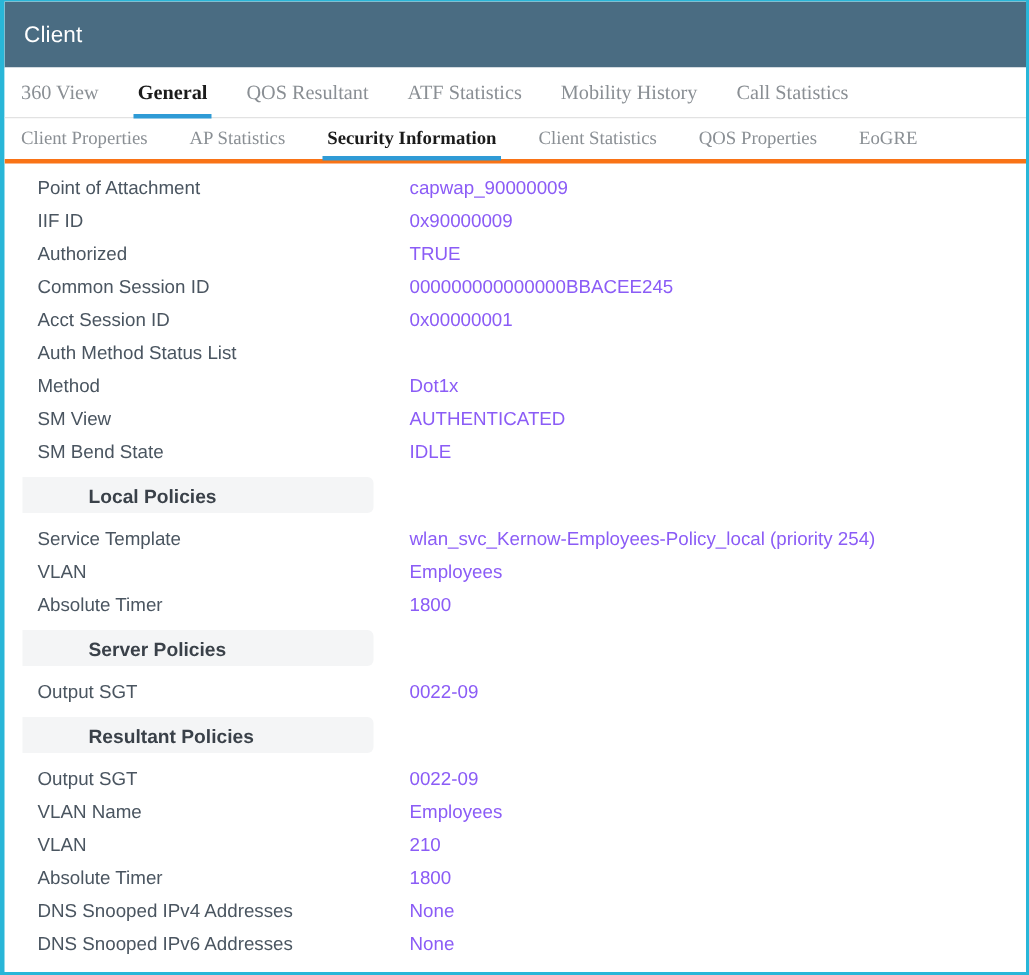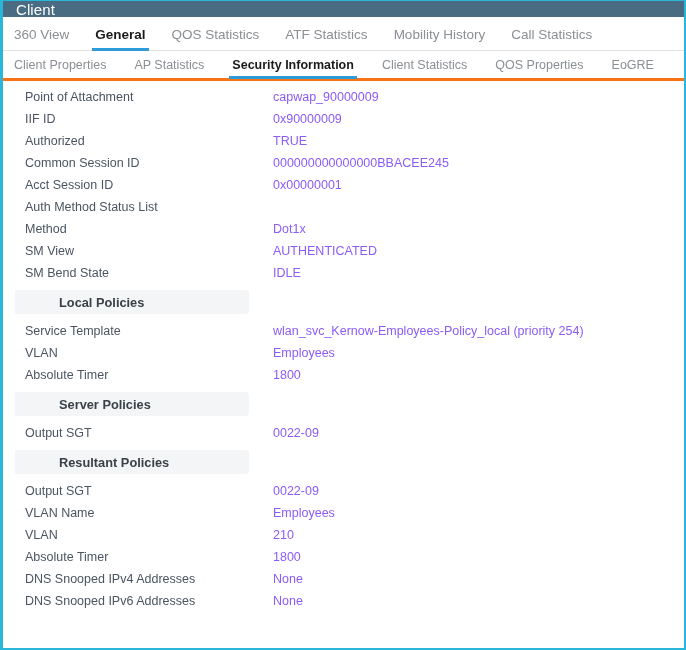--- a/index.html
+++ b/index.html
@@ -20,21 +20,21 @@
     background: #ffffff;
     border-left: 3px solid #29b6d8;
     border-right: 2px solid #29b6d8;
     border-top: 1px solid #29b6d8;
     border-bottom: 2px solid #29b6d8;
     overflow: hidden;
   }
 
   
   .titlebar {
-    height: 16px;
+    height: 44px;
     background: #4a6c82;
     display: flex;
     align-items: center;
     padding-left: 13px;
     box-sizing: border-box;
   }
   .titlebar-text {
     color: #ffffff;
     font-size: 15px;
     line-height: 1;
@@ -60,20 +60,21 @@
   }
 
   .tab {
     position: relative;
     font-size: 13.5px;
     color: #8a8f94;
     padding: 0 0 8px 0;
     margin-right: 26px;
     white-space: nowrap;
     cursor: pointer;
+    font-family: Liberation Serif, serif;
   }
   .tabrow-secondary .tab {
     font-size: 12.5px;
     padding-bottom: 6px;
     margin-right: 28px;
   }
   .tab.active {
     color: #1b1b1b;
     font-weight: bold;
   }
@@ -142,21 +143,21 @@
 
 <div class="panel">
 
   <div class="titlebar">
     <span class="titlebar-text">Client</span>
   </div>
 
   <div class="tabrow tabrow-primary" id="primary-tabs">
       <div class="tab"><span>360 View</span></div>
       <div class="tab active"><span>General</span></div>
-      <div class="tab"><span>QOS Statistics</span></div>
+      <div class="tab"><span>QOS Resultant</span></div>
       <div class="tab"><span>ATF Statistics</span></div>
       <div class="tab"><span>Mobility History</span></div>
       <div class="tab"><span>Call Statistics</span></div>
     </div>
 
   <div class="tabrow tabrow-secondary" id="secondary-tabs">
       <div class="tab"><span>Client Properties</span></div>
       <div class="tab"><span>AP Statistics</span></div>
       <div class="tab active"><span>Security Information</span></div>
       <div class="tab"><span>Client Statistics</span></div>

